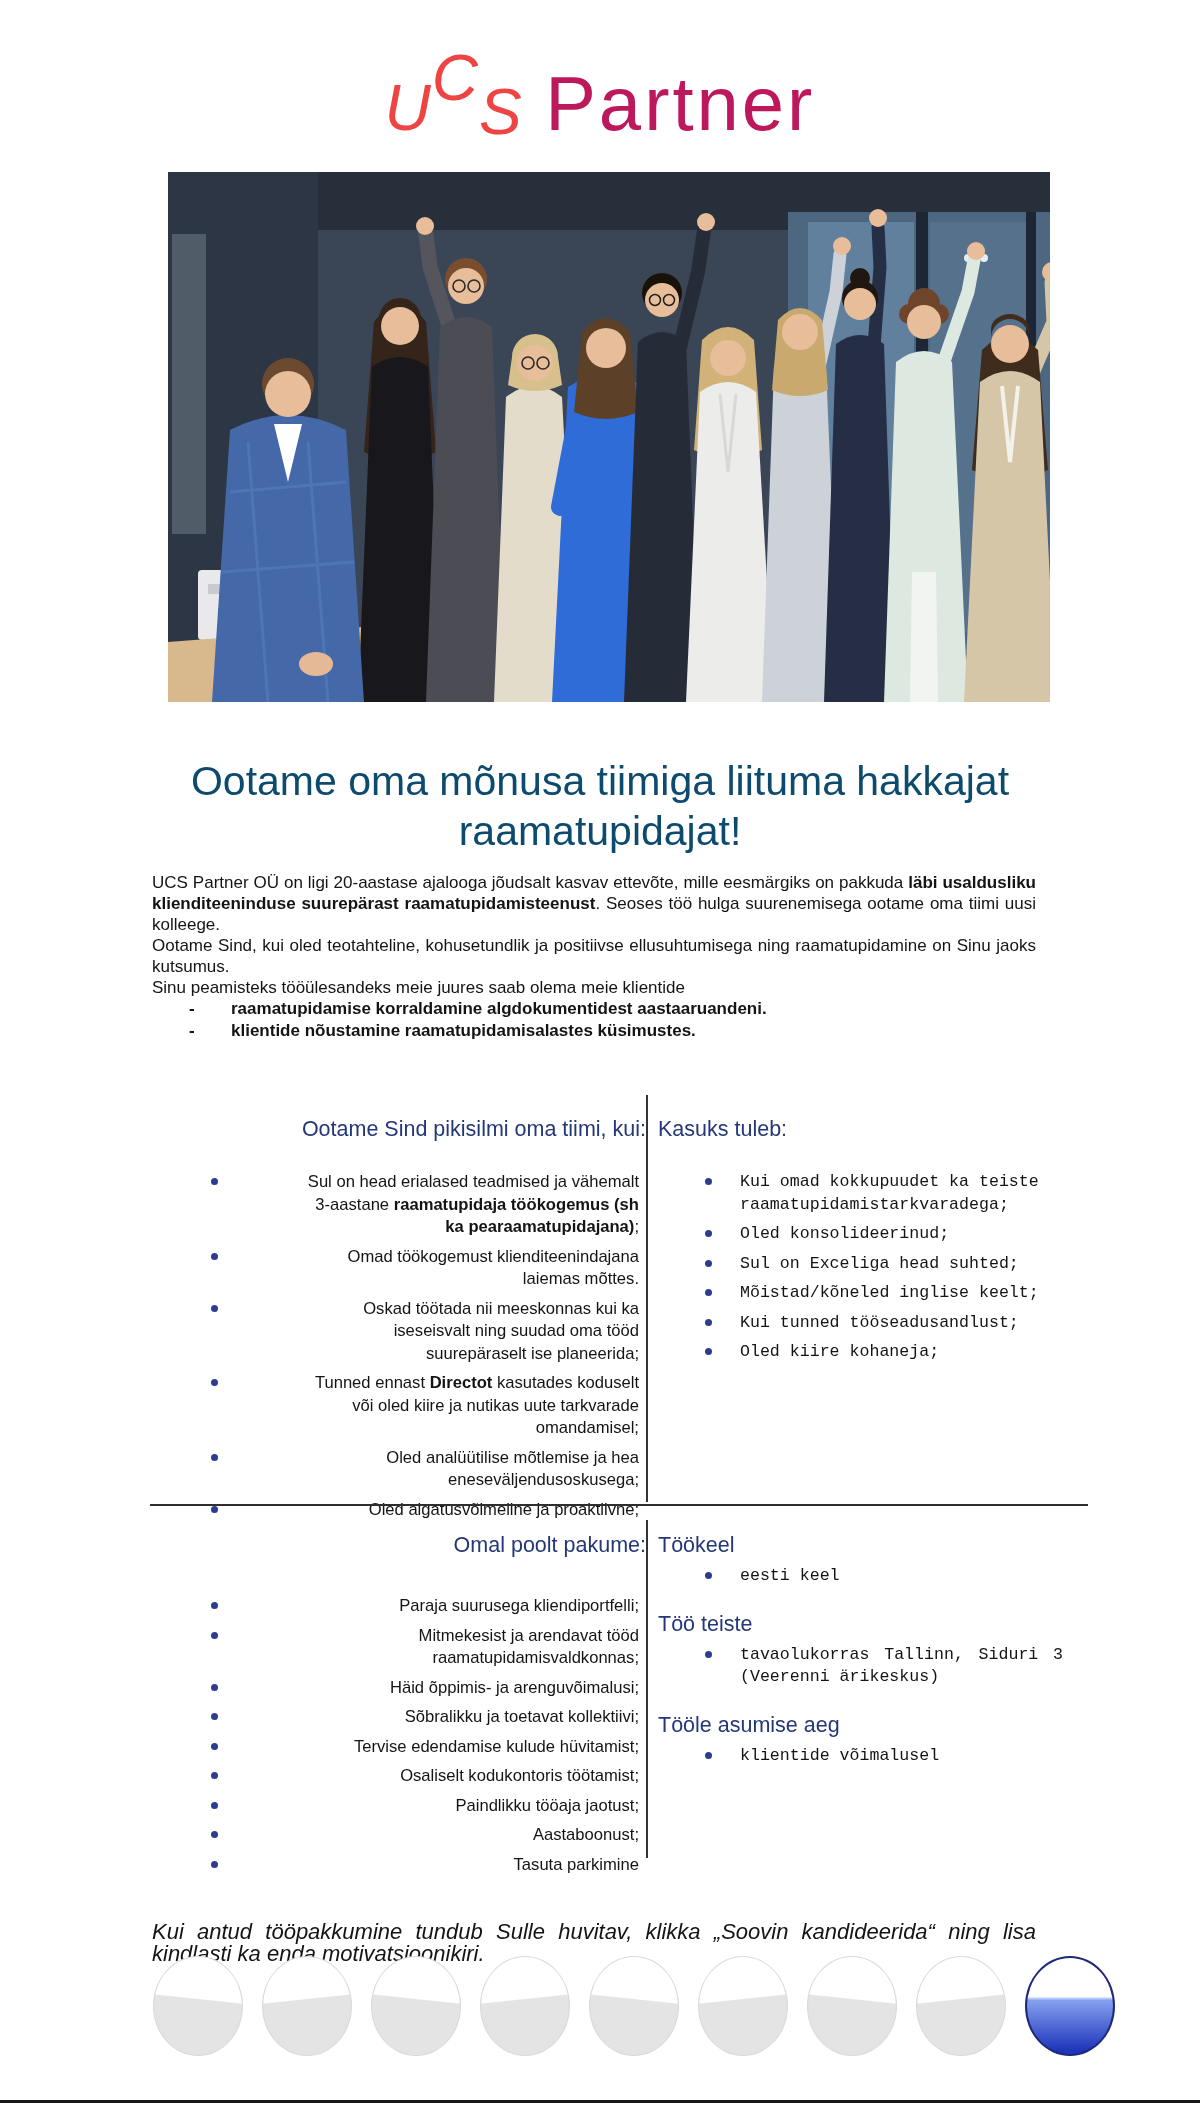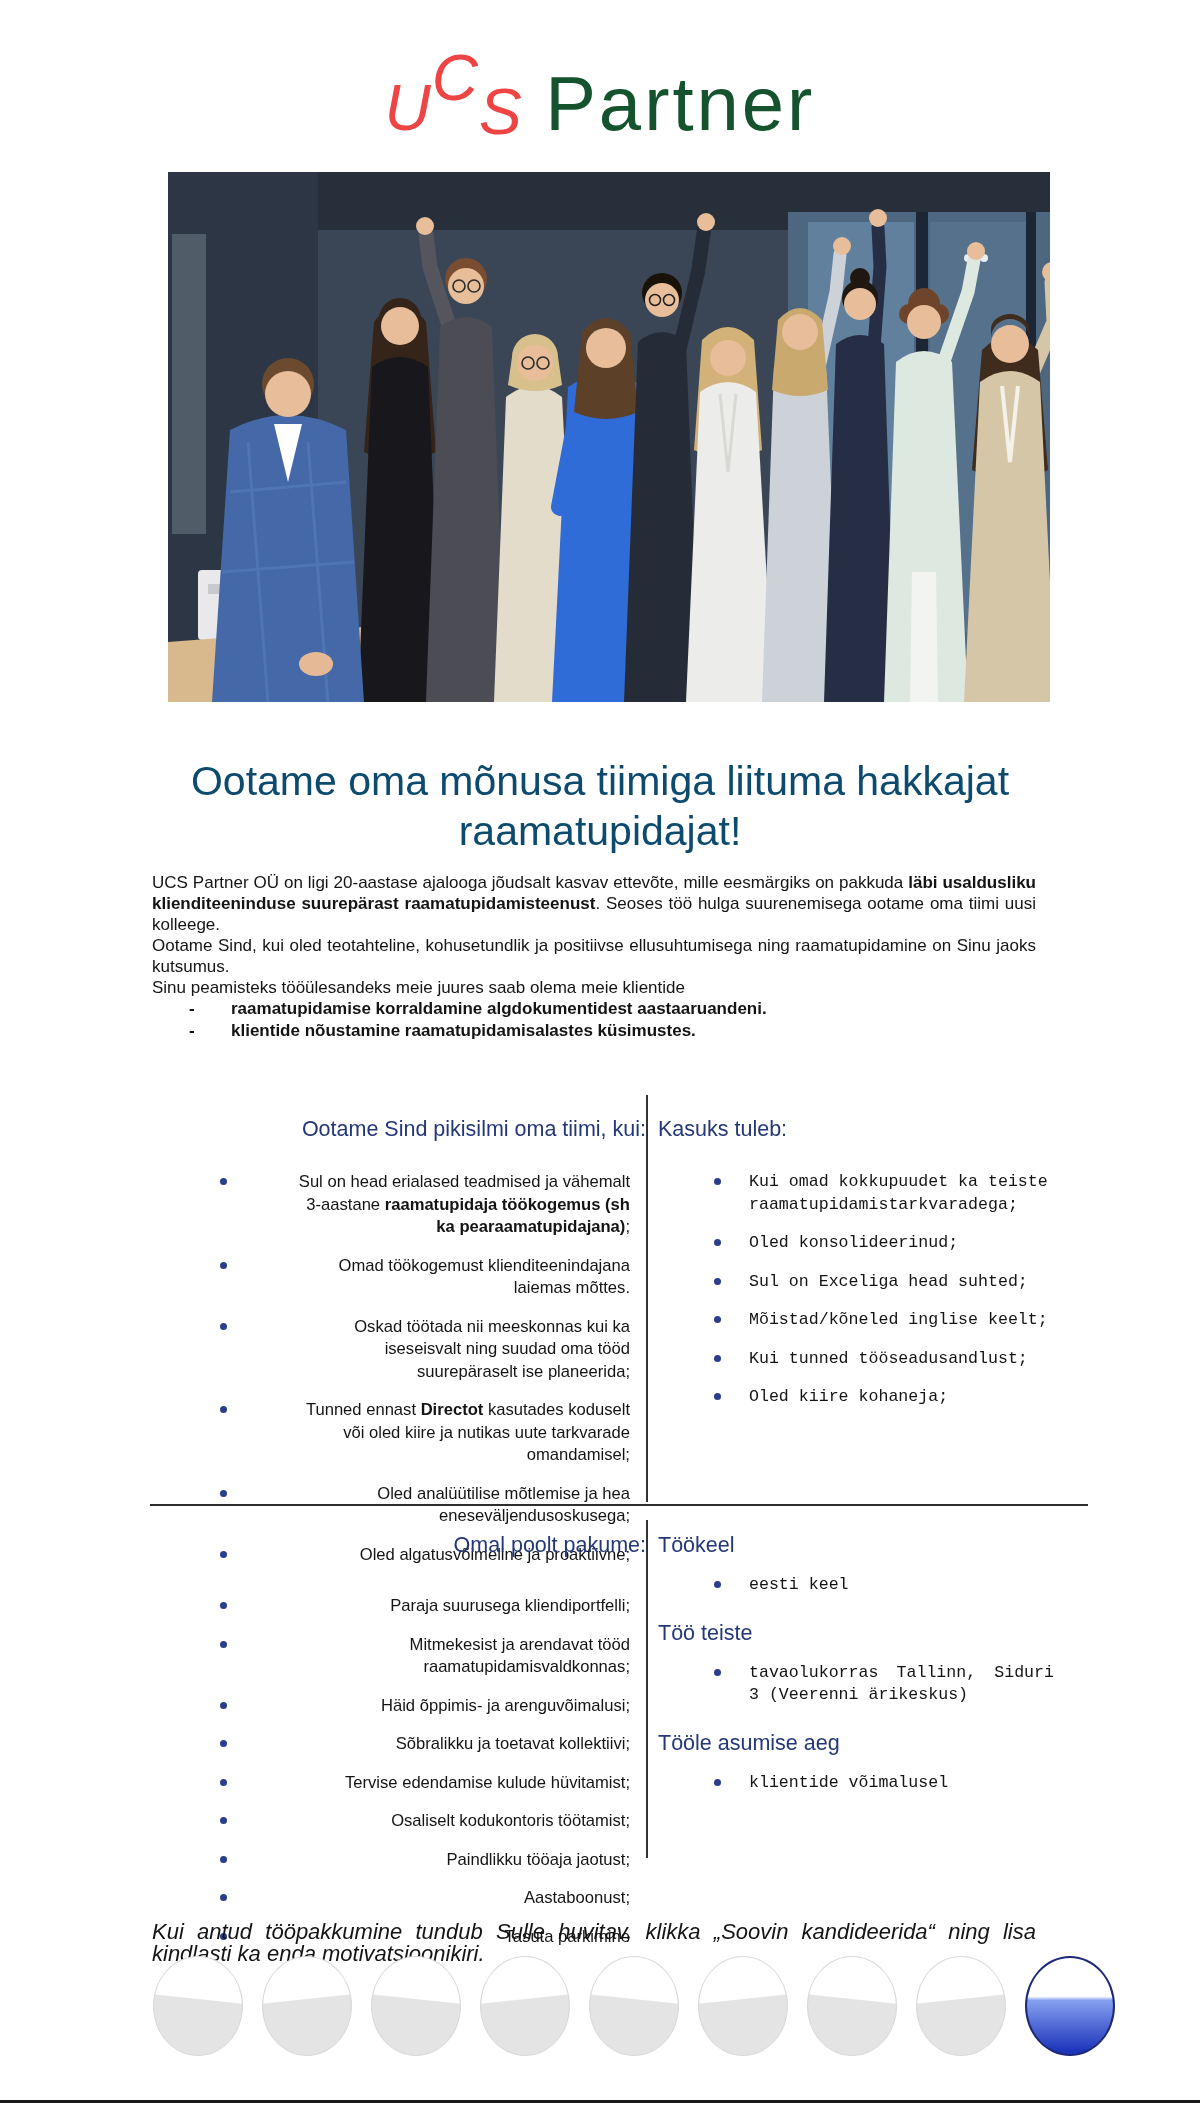--- a/index.html
+++ b/index.html
@@ -9,21 +9,21 @@
     font-family:"Liberation Sans","DejaVu Sans",sans-serif; color:#141414;
   }
 
   
   .logo-row { position:absolute; top:46px; left:0; width:100%; text-align:center; white-space:nowrap; }
   .logo-ucs { color:#ef4444; font-size:64px; font-weight:400; letter-spacing:1px;font-style:italic; }
   .logo-ucs span { display:inline-block; }
   .l-u { transform:translateY(14px); }
   .l-c { transform:translateY(-16px); }
   .l-s { transform:translateY(18px); }
-  .logo-partner { display:inline-block; color:#14532d; font-size:76px; letter-spacing:3px; margin-left:18px; transform:translateY(14px); }
+  .logo-partner { display:inline-block; color:#be185d; font-size:76px; letter-spacing:3px; margin-left:18px; transform:translateY(14px); }
 
   
   .photo { position:absolute; left:168px; top:172px; width:882px; height:530px; overflow:hidden; }
   .photo svg { display:block; }
 
   
   .title { position:absolute; top:756px; left:0; width:100%; text-align:center;
            color:#0c4a6e; font-size:41px; line-height:50px; font-weight:400; }
 
   
@@ -43,21 +43,21 @@
   .sec h2 { margin:22px 0 0 23px; font-size:21.5px; font-weight:400; color:#243778; }
   .sec2 .col-left h2 { margin-top:13px; }
   .col-right h2 { margin-left:0; }
   .col-right h3 { margin:24px 0 0 0; font-size:21.5px; font-weight:400; color:#243778; }
   .col-right h3.first { margin-top:13px; }
 
   ul.blt { list-style:none; margin:29px 0 0 0; padding:0 0 0 62px; font-size:16.6px; line-height:22.5px; }
   .col-right ul.blt { padding-left:38px; }
   .sec2 .col-left ul.blt { margin-top:37px; }
   .col-right ul.blt.tight { margin-top:6px; }
-  ul.blt li { position:relative; padding-left:39px; margin:16px; white-space:pre-line; }
+  ul.blt li { position:relative; padding-left:39px; margin:7px; white-space:pre-line; }
   .col-right ul.blt li { padding-left:37px;font-family:Liberation Mono, monospace; }
   ul.blt li::before { content:""; position:absolute; left:2px; top:7px; width:7px; height:7px; border-radius:50%; background:#2c3c8e; }
   ul.blt.wrapjust li { white-space:normal; text-align:justify; max-width:340px; }
 
   .hr-line { position:absolute; top:1504px; left:150px; width:938px; height:2px; background:#2e2e2e; }
 
   
   .outro { position:absolute; left:152px; top:1899px; width:884px; font-size:22px; line-height:22px; text-align:justify;font-style:italic; }
 
   

